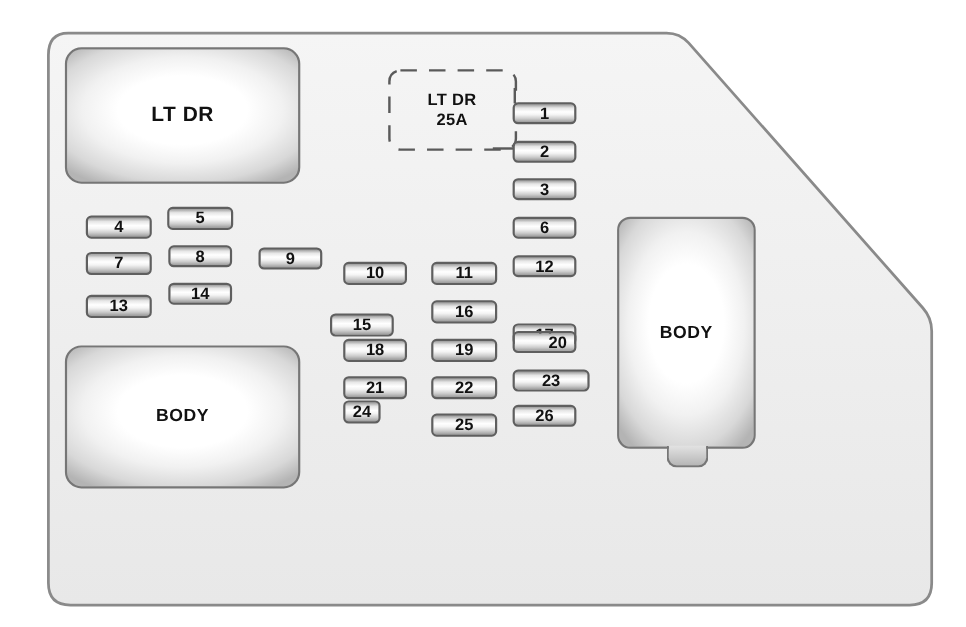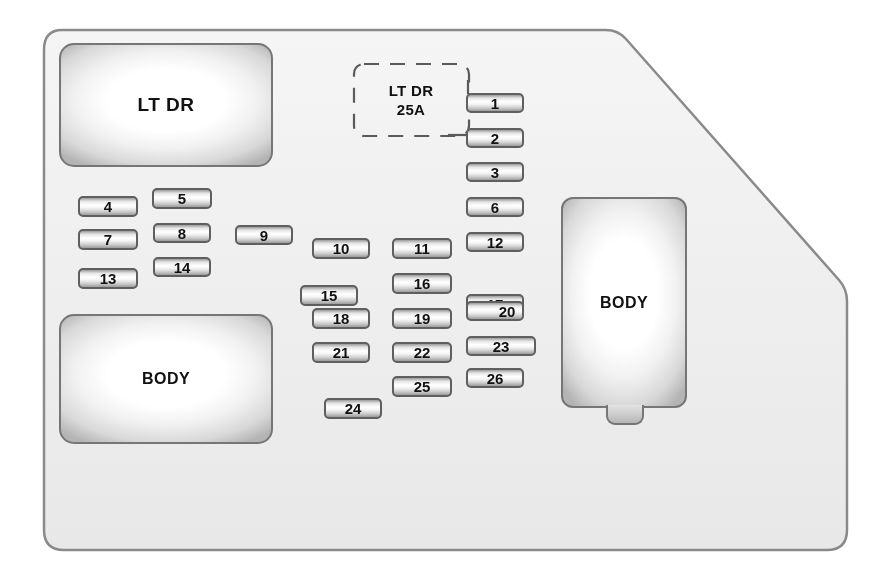--- a/index.html
+++ b/index.html
@@ -131,21 +131,21 @@
     </div>
     <div class="fuse" style="left: 312px; top: 342px; width: 58px; height: 21px;">
       <span>21</span>
     </div>
     <div class="fuse" style="left: 392px; top: 342px; width: 60px; height: 21px;">
       <span>22</span>
     </div>
     <div class="fuse" style="left: 466px; top: 336px; width: 70px; height: 20px;">
       <span>23</span>
     </div>
-    <div class="fuse" style="left: 312px; top: 398px; width: 58px; height: 21px; margin-left: 12px;">
+    <div class="fuse" style="left: 312px; top: 364px; width: 34px; height: 21px;">
       <span>24</span>
     </div>
     <div class="fuse" style="left: 392px; top: 376px; width: 60px; height: 21px;">
       <span>25</span>
     </div>
     <div class="fuse" style="left: 466px; top: 368px; width: 58px; height: 20px;">
       <span>26</span>
     </div>
   </div>
 

